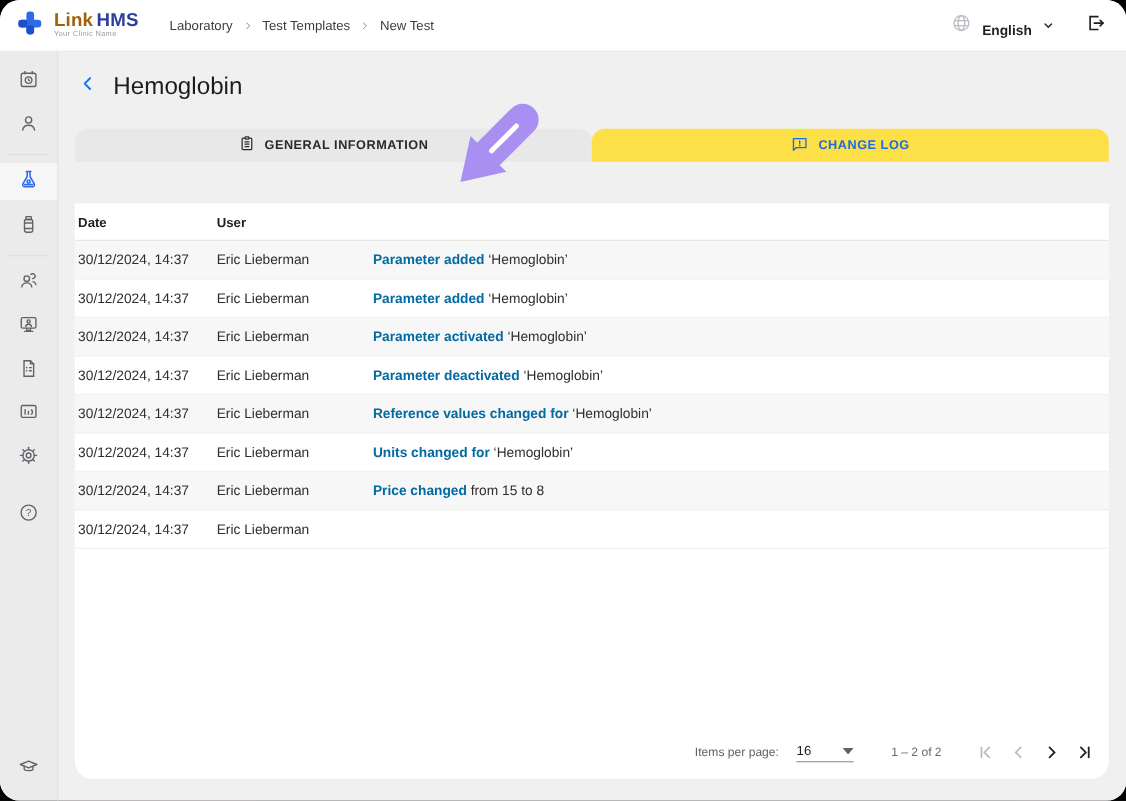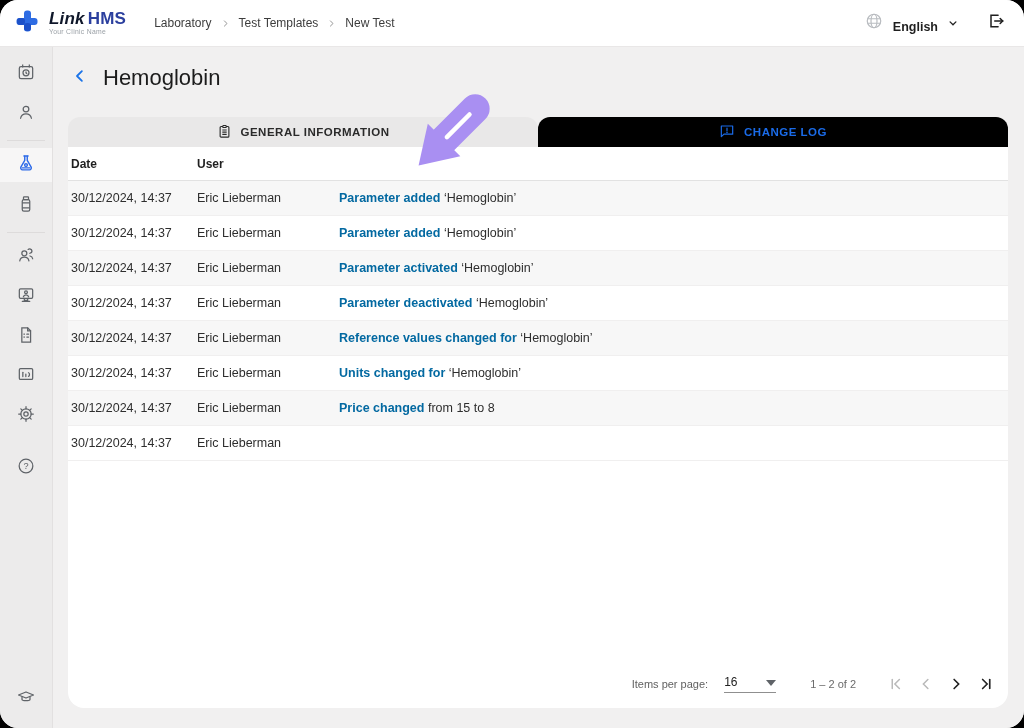--- a/index.html
+++ b/index.html
@@ -4,47 +4,47 @@
 <style>
   html,body{margin:0;padding:0;background:#000;}
   .app{position:relative;width:1024px;height:728px;background:#f1f0f0;border-radius:18px;overflow:hidden;
        font-family:"Liberation Sans", sans-serif;-webkit-font-smoothing:antialiased;}
   
   .topbar{position:absolute;left:0;top:0;right:0;height:46px;background:#fff;border-bottom:1px solid #e9e7e7;
           display:flex;align-items:center;z-index:5;}
   .logo{display:flex;align-items:center;gap:9px;padding-left:14px;cursor:pointer;}
   .logo-text{display:flex;flex-direction:column;line-height:1;}
   .brand-line{font-size:17px;font-weight:700;letter-spacing:.2px;}
-  .brand-primary{color:#0f172a;font-style:italic;}
+  .brand-primary{color:#a16207;}
   .brand-secondary{color:#2b3f9e;font-weight:600;margin-left:3px;}
   .logo-sub{font-size:6.8px;color:#9aa0a6;margin-top:2px;letter-spacing:.3px;}
   .breadcrumb{display:flex;align-items:center;gap:9px;margin-left:28px;font-size:12px;color:#3c3c3c;}
   .crumb{cursor:pointer;}
   .crumb-sep{display:flex;align-items:center;color:#8a8a8a;}
   .topbar-spacer{flex:1;}
   .lang{display:flex;align-items:flex-end;gap:8px;margin-right:26px;cursor:pointer;}
   .lang-label{font-size:12.5px;font-weight:700;color:#1f1f1f;margin-left:2px;}
   .logout-btn{margin-right:18px;cursor:pointer;display:flex;align-items:center;}
   
   .sidebar{position:absolute;left:0;top:47px;bottom:0;width:52px;background:#ecebeb;border-right:1px solid #e2e0e0;z-index:4;}
   .side-item{position:absolute;left:0;width:52px;height:34px;display:flex;align-items:center;justify-content:center;cursor:pointer;}
   .side-item.active{background:#f7f6f6;}
   .side-divider{position:absolute;left:7px;right:7px;border-top:1px solid #dddbdb;}
   
   .main{position:absolute;left:53px;top:47px;right:0;bottom:0;background:#f1f0f0;}
   .page-head{position:absolute;left:18px;top:18px;display:flex;align-items:center;gap:14px;}
   .back-btn{cursor:pointer;display:flex;align-items:center;}
   .page-title{font-size:22px;color:#1c1c1c;font-weight:400;}
   
-  .card{position:absolute;left:15px;top:70px;right:16px;bottom:20px;display:flex;flex-direction:column;}
+  .card{position:absolute;left:15px;top:70px;right:16px;bottom:20px;display:flex;flex-direction:column;gap:38px;}
   .tabbar{display:flex;height:30px;}
   .tab{flex:1;display:flex;align-items:center;justify-content:center;gap:9px;font-size:11.5px;font-weight:700;
        letter-spacing:.5px;border-radius:12px 12px 0 0;cursor:pointer;}
   .tab-inactive{background:#e9e8e8;color:#2a2a2a;}
-  .tab-active{background:#000000;color:#1a6be8;}
+  .tab-active{background:#fde047;color:#1a6be8;}
   .card-body{flex:1;background:#fff;border-radius:0 0 16px 16px;position:relative;display:flex;flex-direction:column;overflow:hidden;}
   
   .thead{display:flex;height:33px;align-items:center;border-bottom:1px solid #e2e2e2;font-size:12px;font-weight:700;color:#1f1f1f;}
   .trow{display:flex;height:34px;align-items:center;font-size:12.5px;color:#2e2e2e;border-bottom:1px solid #f0efef;}
   .trow:nth-child(odd){background:#f7f7f7;}
   .col-date{width:126px;padding-left:3px;flex:none;}
   .col-user{width:142px;flex:none;}
   .col-action{flex:1;}
   .action-bold{font-weight:700;color:#0369a1;}
   

